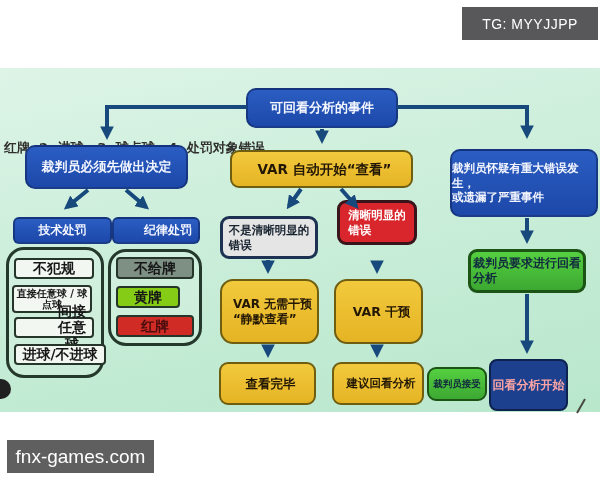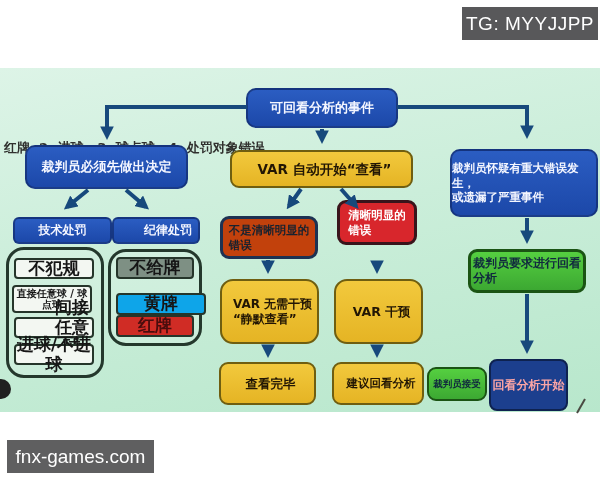--- a/index.html
+++ b/index.html
@@ -5,21 +5,21 @@
   html,body{margin:0;padding:0;}
   body{
     width:600px;height:480px;position:relative;overflow:hidden;
     background:#ffffff;
     font-family:"DejaVu Sans","Liberation Sans",sans-serif;
   }
   .badge{
     position:absolute;display:flex;align-items:center;justify-content:center;
     background:#58585a;color:#fff;font-family:"Liberation Sans",sans-serif;
   }
-  #tg-badge{left:462px;top:7px;width:136px;height:33px;font-size:19px;letter-spacing:.5px;}
+  #tg-badge{left:462px;top:7px;width:136px;height:33px;font-size:14px;letter-spacing:.5px;}
   #site-badge{left:7px;top:440px;width:147px;height:33px;background:#5f5f60;font-size:19px;}
   #flow{
     position:absolute;left:0;top:68px;width:600px;height:344px;
     background:linear-gradient(168deg,#ddf4e7 0%,#cbeeda 45%,#b8e7cc 100%);
   }
   #header-note{
     position:absolute;left:4px;top:71px;width:380px;
     font-size:13px;font-weight:bold;color:#30302e;white-space:pre;
   }
   .node{
@@ -29,41 +29,41 @@
   }
   .blue{
     background:linear-gradient(180deg,#2b5dc2 0%,#1c48a9 100%);
     color:#f4f6ff;border:2px solid rgba(15,35,90,.55);border-radius:10px;
   }
   .yellow{
     background:linear-gradient(180deg,#f2c93d 0%,#e5b424 100%);
     color:#221604;border:2px solid #6f5e10;border-radius:9px;padding-left:6px;
   }
   .sage{
-    background:#c2410c;color:#17222f;border:3px solid #1d3252;border-radius:9px;
+    background:#e5e5e5;color:#17222f;border:3px solid #1d3252;border-radius:9px;
   }
   .redbox{
     background:#d8262c;color:#fff;border:3px solid #39141b;border-radius:9px;
   }
   .greenbox{
     background:linear-gradient(180deg,#55cf40,#3ca832);
     color:#10283e;border:3px solid #1b5414;border-radius:9px;
   }
   .darkblue{
     background:#1c3f8e;color:#fca5a5;border:2px solid #0e2250;border-radius:8px;
   }
   .panel{
     position:absolute;box-sizing:border-box;
     border:3px solid #24382c;border-radius:18px;background:rgba(255,255,255,.14);
   }
   .opt{
     position:absolute;box-sizing:border-box;
     display:flex;align-items:center;justify-content:center;text-align:center;
     font-weight:bold;color:#161616;background:#f3f7f2;
-    border:2px solid #25352a;border-radius:4px;font-size:17px;white-space:pre-line;line-height:1.15;
+    border:2px solid #25352a;border-radius:4px;font-size:14px;white-space:pre-line;line-height:1.15;
   }
   svg{position:absolute;left:0;top:0;pointer-events:none;}
 </style>
 </head>
 <body>
 
 <div class="badge" id="tg-badge">TG: MYYJJPP</div>
 
 <div id="flow">
   <div id="header-note">红牌  2. 进球   3. 球点球   4. 处罚对象错误</div>
@@ -75,25 +75,25 @@
 
 <div class="node blue" style="left:13px;top:217px;width:99px;height:27px;font-size:12px;border-radius:6px;">技术处罚</div>
 
 <div class="node blue" style="left:112px;top:217px;width:88px;height:27px;font-size:12px;border-radius:6px;padding-left:24px;">纪律处罚</div>
 
 <div class="panel" style="left:6px;top:247px;width:98px;height:131px;"></div>
 <div class="opt" style="left:14px;top:258px;width:80px;height:21px;">不犯规</div>
 <div class="opt" style="left:12px;top:285px;width:80px;height:28px;font-size:10px;">直接任意球 / 球
 点球</div>
 <div class="opt" style="left:14px;top:317px;width:80px;height:21px;padding-left:36px;">间接任意球</div>
-<div class="opt" style="left:14px;top:344px;width:80px;height:21px;">进球/不进球</div>
+<div class="opt" style="left:14px;top:344px;width:92px;height:21px;">进球/不进球</div>
 
 <div class="panel" style="left:108px;top:249px;width:94px;height:97px;"></div>
 <div class="opt" style="left:116px;top:257px;width:78px;height:22px;background:#7e9084;">不给牌</div>
-<div class="opt" style="left:116px;top:286px;width:90px;height:22px;background:#0ea5e9;margin-top:7px;">黄牌</div>
+<div class="opt" style="left:116px;top:286px;width:64px;height:22px;background:#84cc16;">黄牌</div>
 <div class="opt" style="left:116px;top:315px;width:78px;height:22px;background:#d02c25;color:#4a0d0d;">红牌</div>
 
 <div class="node yellow" style="left:230px;top:150px;width:183px;height:38px;font-size:13.5px;">VAR 自动开始“查看”</div>
 
 <div class="node sage" style="left:220px;top:216px;width:98px;height:43px;font-size:11.5px;">不是清晰明显的
 错误</div>
 
 <div class="node redbox" style="left:337px;top:200px;width:80px;height:45px;font-size:11.5px;">清晰明显的
 错误</div>
 

